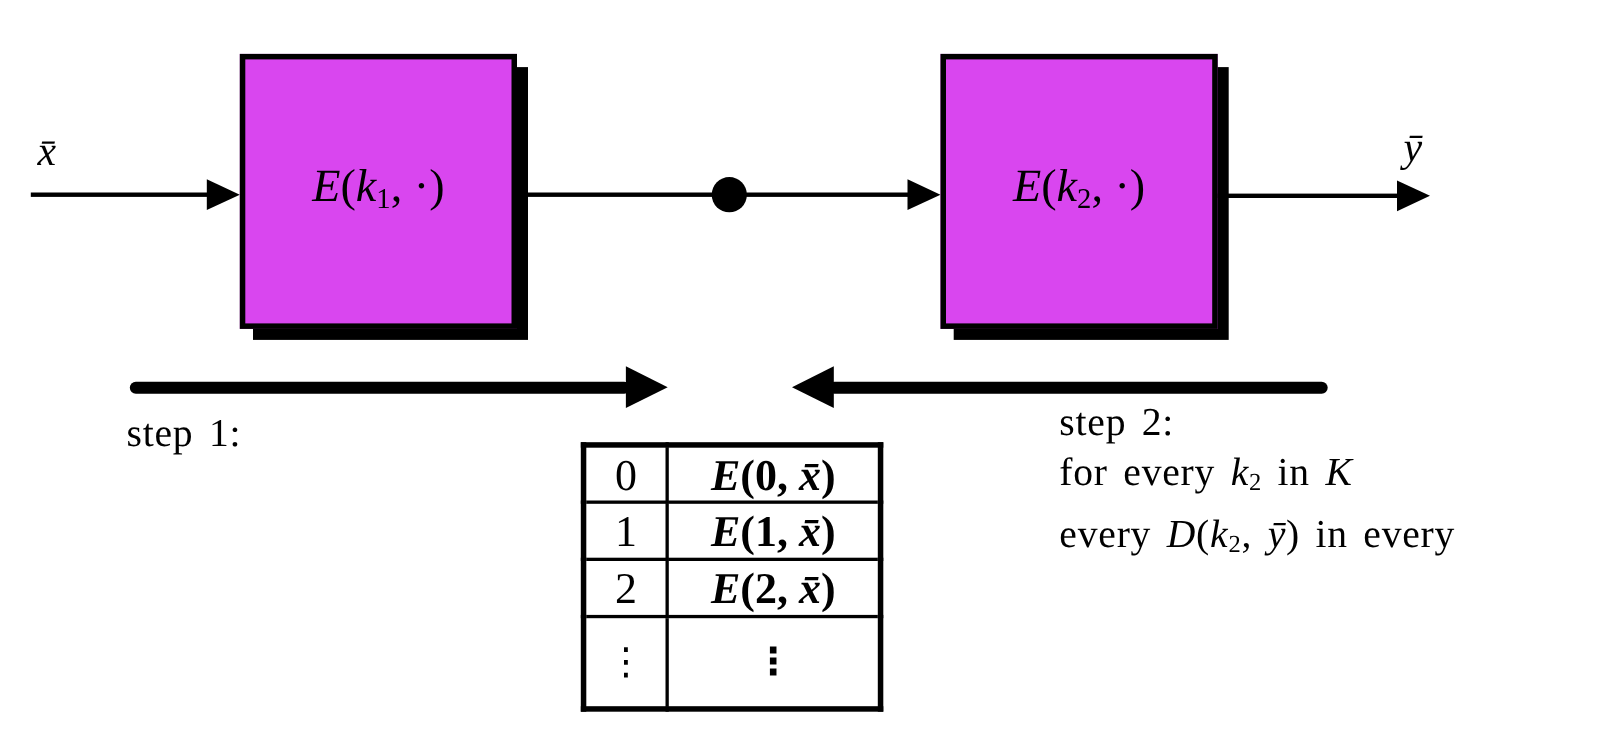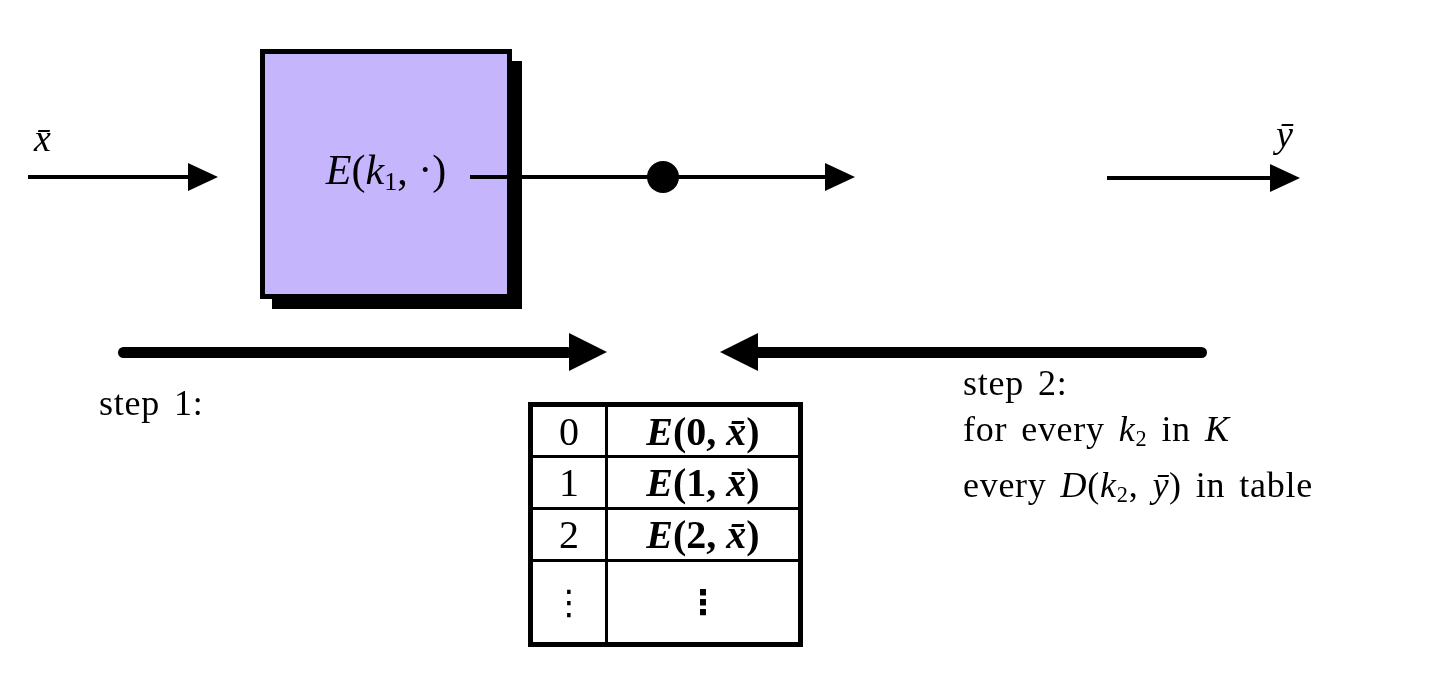--- a/index.html
+++ b/index.html
@@ -29,26 +29,25 @@
     border-top: 14px solid transparent;
     border-bottom: 14px solid transparent;
     border-left: 30px solid #000000;
   }
   
   .box {
     box-sizing: border-box;
     width: 252px;
     height: 250px;
     border: 5px solid #000000;
-    background: #c4b5fd;
+    background: #d946ef;
     box-shadow: 11px 11px 0 -1px #000000;
     display: flex;
     align-items: center;
     justify-content: center;
-    margin-left: 42px;
   }
   .boxlbl {
     font-size: 42px;
     white-space: nowrap;
     margin-top: -6px;
   }
   
   .dot {
     width: 32px;
     height: 32px;
@@ -128,40 +127,43 @@
   <div class="abs tri-r" style="left:188px; top:163px;"></div>
 
   <div class="abs box" style="left:218px; top:49px;">
     <span class="boxlbl"><span class="it">E</span><span>(</span><span class="it">k</span><span class="sub">1</span><span>, ·)</span></span>
   </div>
 
   <div class="abs line" style="left:470px; top:175px; width:358px;"></div>
   <div class="abs dot" style="left:647px; top:161px;"></div>
   <div class="abs tri-r" style="left:825px; top:163px;"></div>
 
+  <div class="abs box" style="left:855px; top:49px;">
+    <span class="boxlbl"><span class="it">E</span><span>(</span><span class="it">k</span><span class="sub">2</span><span>, ·)</span></span>
+  </div>
 
   <div class="abs line" style="left:1107px; top:176px; width:165px;"></div>
   <div class="abs tri-r" style="left:1270px; top:164px;"></div>
 
   <div class="abs iolbl" style="left:1276px; top:112px;">ȳ</div>
 
   <div class="abs fatbar" style="left:118px; top:347px; width:455px;"></div>
   <div class="abs fat-head-r" style="left:569px; top:333px;"></div>
 
   <div class="abs fat-head-l" style="left:720px; top:333px;"></div>
   <div class="abs fatbar" style="left:753px; top:347px; width:454px;"></div>
 
-  <div class="abs steptext" style="left:99px; top:370px;margin-top:10px;">
+  <div class="abs steptext" style="left:115px; top:370px;">
     <div>step 1:</div>
   </div>
 
   <div class="abs steptext" style="left:963px; top:360px;">
     <div>step 2:</div>
     <div><span>for every </span><span class="it">k</span><span class="sub">2</span><span> in </span><span class="it">K</span></div>
-    <div><span>every </span><span class="it">D</span><span>(</span><span class="it">k</span><span class="sub">2</span><span>, </span><span class="it">ȳ</span><span>)</span><span> in table</span></div>
+    <div><span>every </span><span class="it">D</span><span>(</span><span class="it">k</span><span class="sub">2</span><span>, </span><span class="it">ȳ</span><span>)</span><span> in every</span></div>
   </div>
 
   <table class="abs lookup" style="left:528px; top:402px;">
     <tbody>
         <tr class="r">
       <td class="c1">0</td>
       <td class="c2"><span class="it">E</span><span>(0, </span><span class="it">x̄</span><span>)</span></td>
     </tr>
     <tr class="r">
       <td class="c1">1</td>

